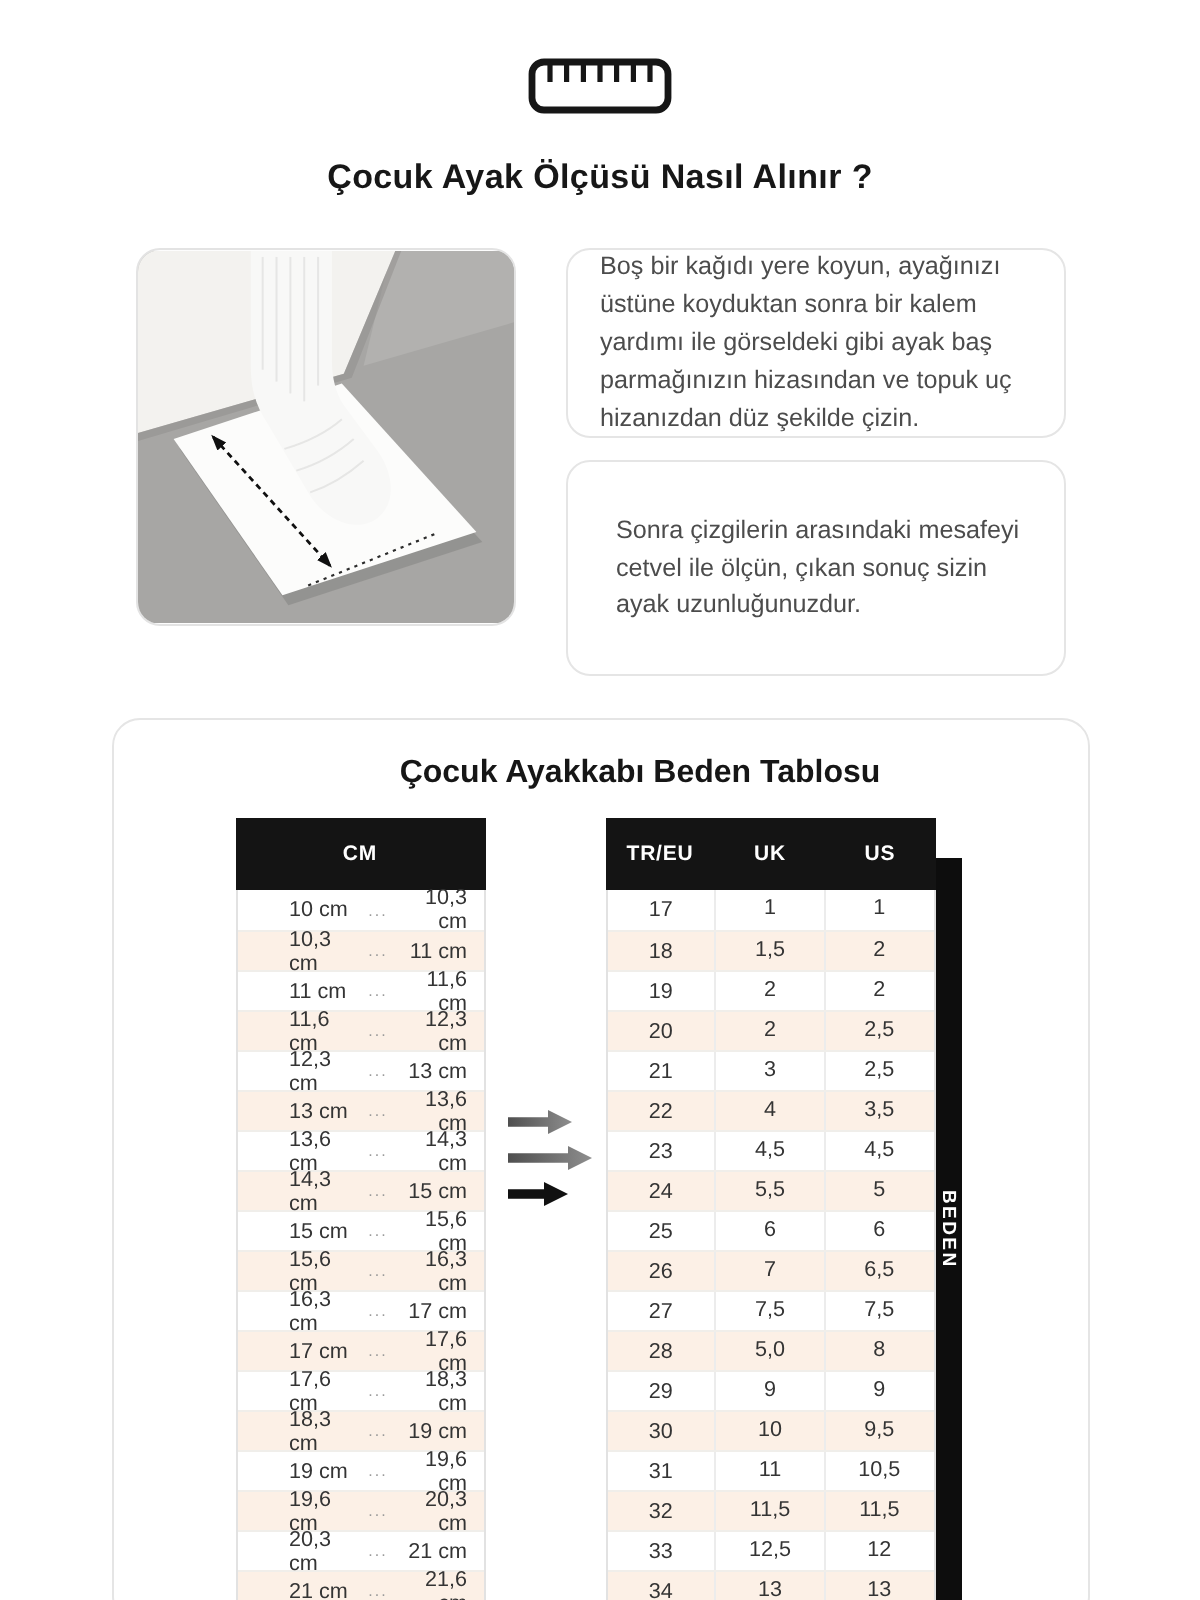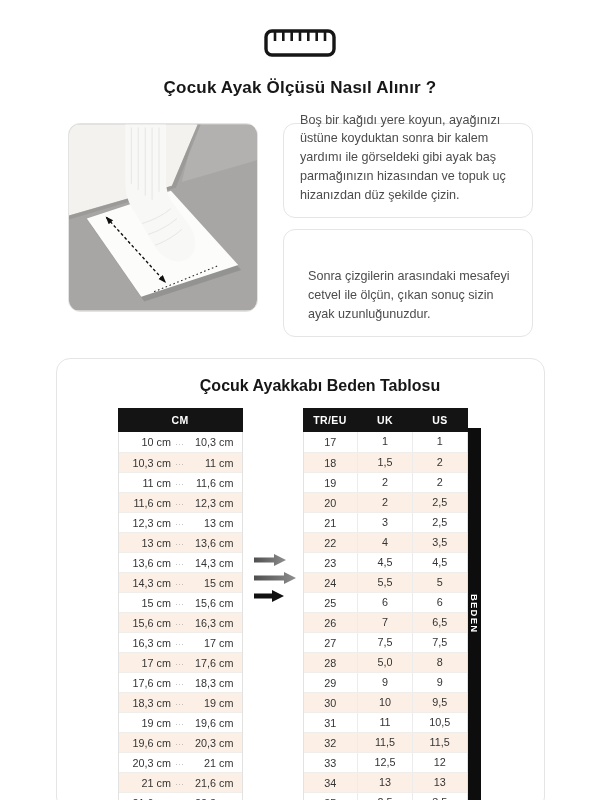--- a/index.html
+++ b/index.html
@@ -21,49 +21,49 @@
   .howto { display: flex; margin: 25px 67px 0 68px; gap: 25px; }
   .photo-card {
     width: 190px; height: 189px; flex: none;
     border: 1px solid #e3e3e3; border-radius: 12px;
     overflow: hidden; background: #fff;
   }
   .photo-card svg { display: block; width: 100%; height: 100%; }
   .notes { display: flex; flex-direction: column; gap: 11px; width: 250px; }
   .note {
     border: 1px solid #e5e5e5; border-radius: 12px;
-    padding: 12px 16px; display: flex; align-items: flex-end;
+    padding: 12px 16px; display: flex; align-items: center;
     font-size: 12.6px; line-height: 1.5; color: #4c4c4c;
   }
   .note.first { height: 95px; }
   .note.second { height: 108px; padding-left: 24px; }
 
   
   .table-card {
     width: 489px; height: 453px; margin: 21px auto 0;
     border: 1px solid #e5e5e5; border-radius: 14px;
     position: relative; background: #fff;
   }
   .card-title { text-align: center; padding-top: 18px; font-size: 16px; font-weight: bold; color: #161616; margin-left: 40px; }
   .tables { position: relative; height: 400px; margin-top: 13px; }
 
   .dtable { position: absolute; top: 0; background: #fff; }
   .dtable .thead {
-    height: 24px; background: var(--header-bg); color: #fff;
+    height: 36px; background: var(--header-bg); color: #fff;
     font-size: 10.5px; font-weight: bold; letter-spacing: .4px;
     display: flex; align-items: center; justify-content: center;
   }
   .dtable .thead span { flex: 1; text-align: center; }
   .tbody { border: 1px solid #e2e2e2; border-top: none; }
   .trow { display: flex; align-items: center; height: 20px; font-size: 10.8px; color: #343434; border-top: 1px solid #f0eeea; background: #fff; }
   .trow:first-child { border-top: none; }
   .trow.alt { background: var(--stripe); }
 
   .cm-table { left: 61px; width: 125px; }
-  .c-from { flex: 1.2; text-align: right; padding-left: 8px; }
+  .c-from { flex: 1.2; text-align: left; padding-left: 26px; }
   .c-dots { width: 18px; text-align: center; color: #9a9a9a; font-size: 8px; letter-spacing: 1px; }
   .c-to   { flex: 1.2; text-align: right; padding-right: 8px; }
 
   .size-table { left: 246px; width: 165px; }
   .size-table .trow span { flex: 1; text-align: center; }
   .size-table .trow span + span { border-left: 1px solid #ececec; height: 100%; line-height: 19px; }
 
   .arrows { position: absolute; left: 197px; top: 146px; width: 46px; display: flex; flex-direction: column; gap: 6px; }
   .arrows svg { display: block; }
 

